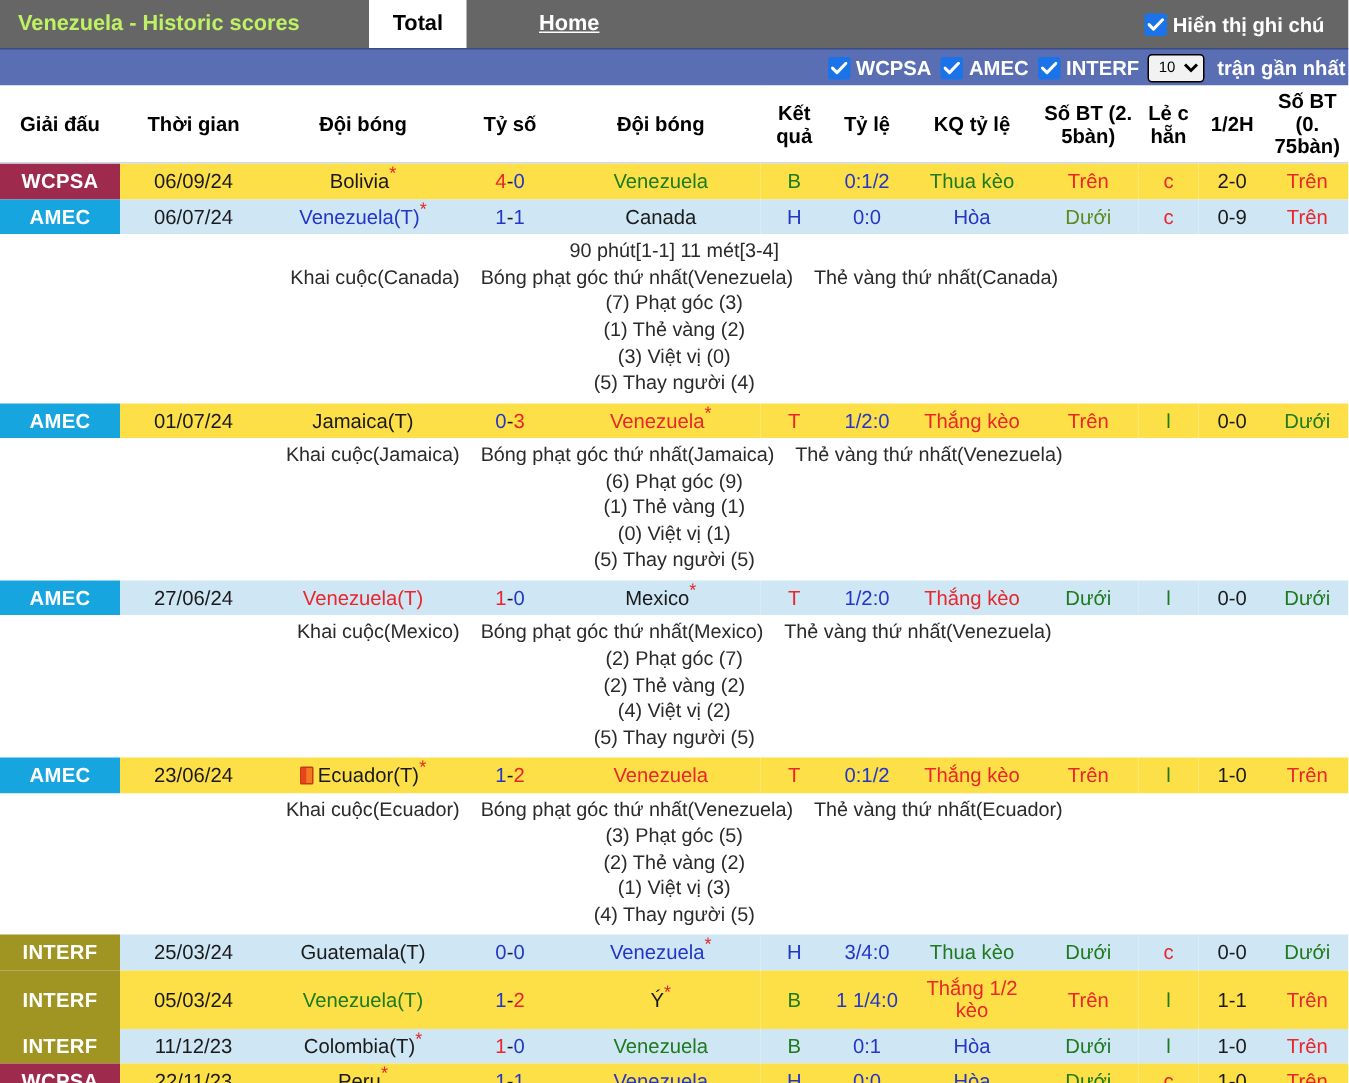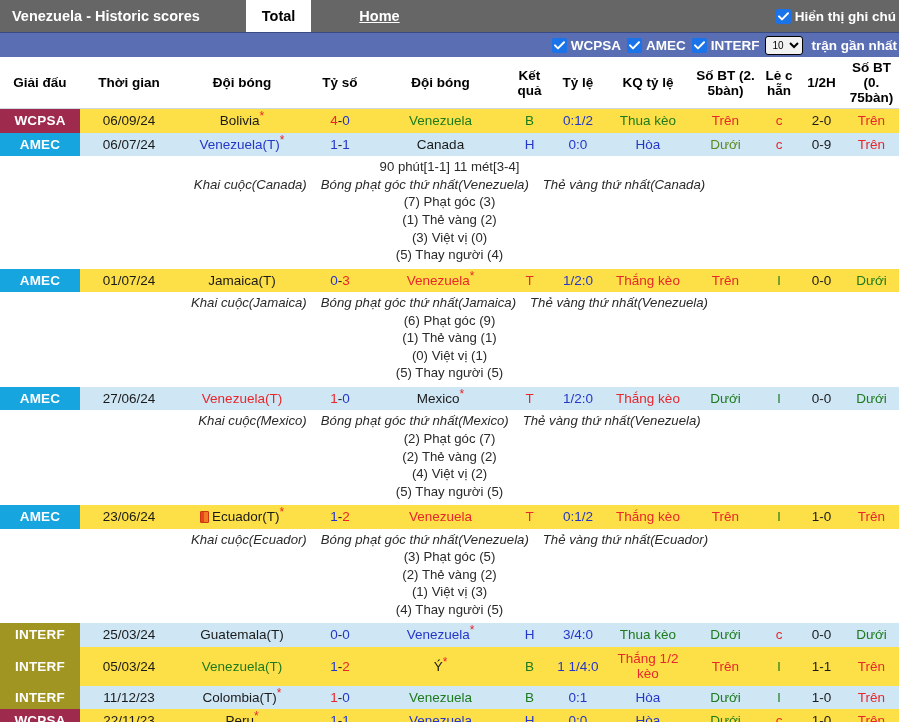--- a/index.html
+++ b/index.html
@@ -14,42 +14,42 @@
 
   
   .titlebar {
     height: 32px;
     background: #666666;
     display: flex;
     align-items: stretch;
     position: relative;
   }
   .titlebar-title {
-    color: #ffffff;
+    color: #bef264;
     font-size: 14.5px;
     font-weight: bold;
     display: flex;
     align-items: center;
     padding: 0 14px 0 12px;
     white-space: nowrap;
   }
   .tab {
     display: flex; align-items: center;
     padding: 0 16px;
     font-size: 14.5px;
     font-weight: bold;
     white-space: nowrap;
     margin-left: 32px;
   }
   .tab.active { background: #ffffff; color: #000000; }
   .tab.link { color: #ffffff; text-decoration: underline; }
   .titlebar-right {
     margin-left: auto;
     display: flex; align-items: center;
-    padding-right: 3px;
+    padding-right: 16px;
     gap: 4px;
   }
   .chk {
     width: 15px; height: 15px;
     background: #1a73e8;
     border-radius: 2px;
     display: inline-flex;
     align-items: center; justify-content: center;
     flex: none;
   }
@@ -146,21 +146,21 @@
   
   tr.noterow td {
     background: #ffffff !important;
     text-align: center;
     padding: 2px 4px 5px 4px;
     color: #2a2a2a;
     font-size: 13.2px;
     margin-top: 25px;
   }
   .note-line { line-height: 1.33; white-space: nowrap; }
-  .note-head { display:flex; justify-content:center; gap: 14px; font-style: italic; }
+  .note-head { display:flex; justify-content:center; gap: 14px; }
   .note-stats { }
 </style>
 </head>
 <body>
 
 <div id="app">
 
   <div class="titlebar">
     <div class="titlebar-title">Venezuela - Historic scores</div>
     <div class="tab active">Total</div>

